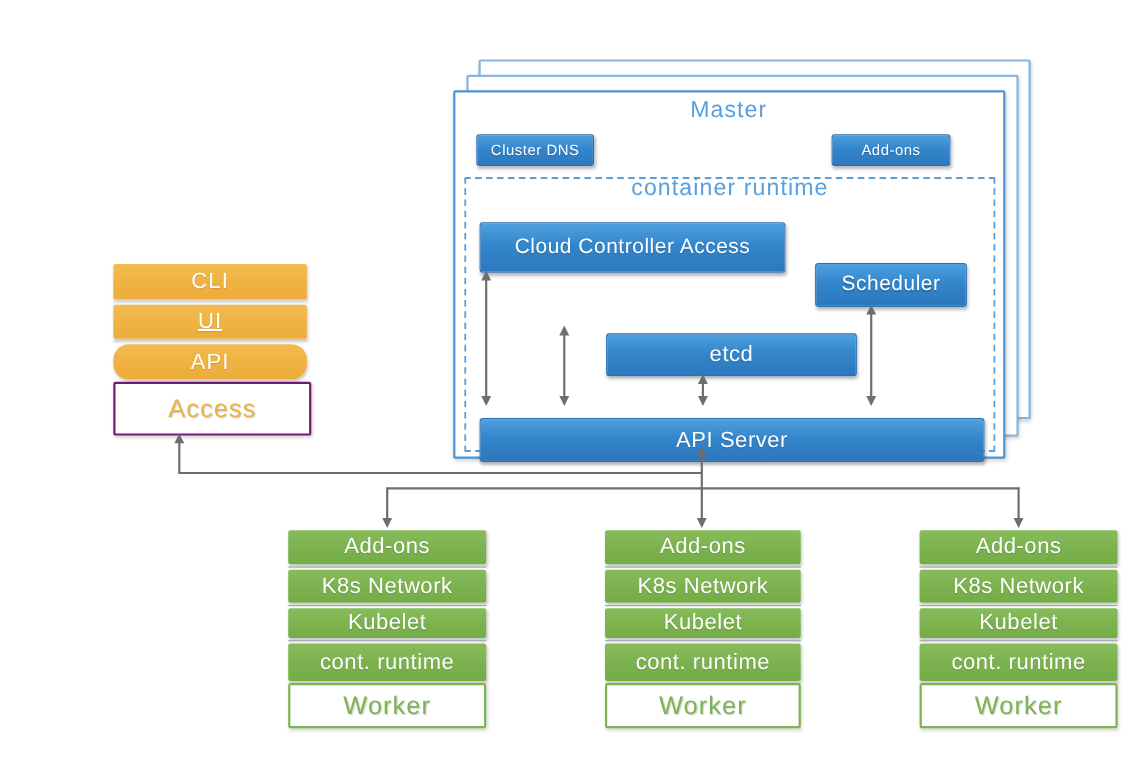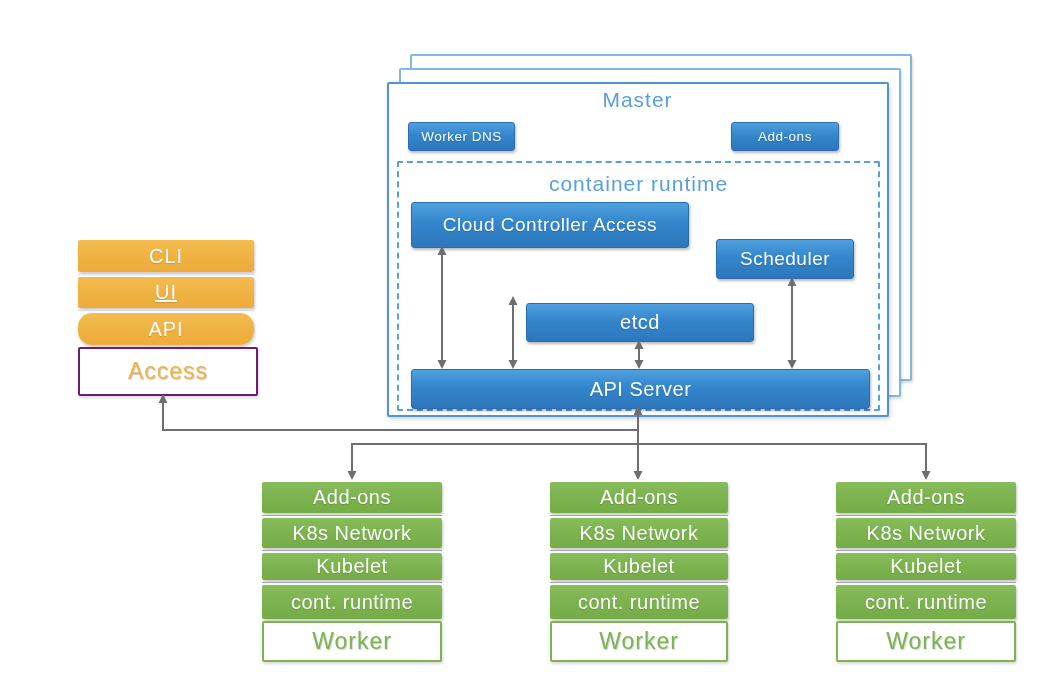--- a/index.html
+++ b/index.html
@@ -1,20 +1,20 @@
 <!DOCTYPE html>
 <html><head>
 <meta charset="utf-8">
 <style>
   html,body{margin:0;padding:0;background:#ffffff;}
   #canvas{
     position:relative;width:1040px;height:690px;background:#ffffff;overflow:hidden;
     font-family:"Liberation Sans", sans-serif;
   }
-  .abs{position:absolute;}
+  .abs{position:absolute;margin-left:25px;}
   .lbl{display:flex;align-items:center;justify-content:center;text-align:center;}
 
   
   .blue-box{
     background:linear-gradient(180deg,#4FA0DE 0%,#3386cc 45%,#2D77BC 100%);
     border:1px solid #2B6EB0;border-radius:3px;color:#fff;
     box-shadow:1px 2px 3px rgba(0,0,0,.28);
     letter-spacing:.5px;text-shadow:0 1px 1px rgba(0,0,0,.18);
   }
   
@@ -59,30 +59,30 @@
 <body>
 
 <div id="canvas">
 
   <div class="abs frame back z1" style="left:410px;top:54px;width:498px;height:323px;"></div>
   <div class="abs frame back z2" style="left:399px;top:68px;width:498px;height:325px;"></div>
   <div class="abs frame front z3" style="left:387px;top:82px;width:498px;height:331px;"></div>
 
   <div class="abs lbl blue-title z4" style="left:387px;top:88px;width:501px;height:24px;">Master</div>
 
-  <div class="abs lbl blue-box z4" style="left:408px;top:122px;width:105px;height:27px;font-size:13.5px;">Worker DNS</div>
+  <div class="abs lbl blue-box z4" style="left:408px;top:122px;width:105px;height:27px;font-size:13.5px;">Cluster DNS</div>
   <div class="abs lbl blue-box z4" style="left:731px;top:122px;width:106px;height:27px;font-size:13.5px;">Add-ons</div>
 
   <div class="abs dashed z3" style="left:397px;top:161px;width:479px;height:246px;"></div>
-  <div class="abs lbl blue-title z4" style="left:397px;top:172px;width:483px;height:24px;">container runtime</div>
+  <div class="abs lbl blue-title z4" style="left:397px;top:159px;width:483px;height:24px;">container runtime</div>
 
   <div class="abs lbl blue-box z4" style="left:411px;top:202px;width:276px;height:44px;font-size:19px;">Cloud Controller Access</div>
   <div class="abs lbl blue-box z4" style="left:716px;top:239px;width:136px;height:38px;font-size:19px;">Scheduler</div>
   <div class="abs lbl blue-box z4" style="left:526px;top:303px;width:226px;height:37px;font-size:20px;">etcd</div>
-  <div class="abs lbl blue-box z4" style="left:411px;top:369px;width:457px;height:38px;font-size:20px;">API Server</div>
+  <div class="abs lbl blue-box z4" style="left:411px;top:380px;width:457px;height:38px;font-size:20px;">API Server</div>
 
   <div class="abs lbl orange-box z4" style="left:78px;top:240px;width:176px;height:32px;">CLI</div>
   <div class="abs sep-light z4" style="left:78px;top:274px;width:176px;"></div>
   <div class="abs lbl orange-box z4" style="left:78px;top:277px;width:176px;height:31px;text-decoration:underline;">UI</div>
   <div class="abs sep-light z4" style="left:78px;top:310px;width:176px;"></div>
   <div class="abs lbl orange-box z4" style="left:78px;top:313px;width:176px;height:32px;border-radius:14px;">API</div>
   <div class="abs lbl access-base z4" style="left:78px;top:347px;width:176px;height:45px;">Access</div>
 
   <div class="worker z4" style="left:262px;top:482px;width:180px;">
     <div class="green-box lbl" style="top:0;height:31px;">Add-ons</div>

